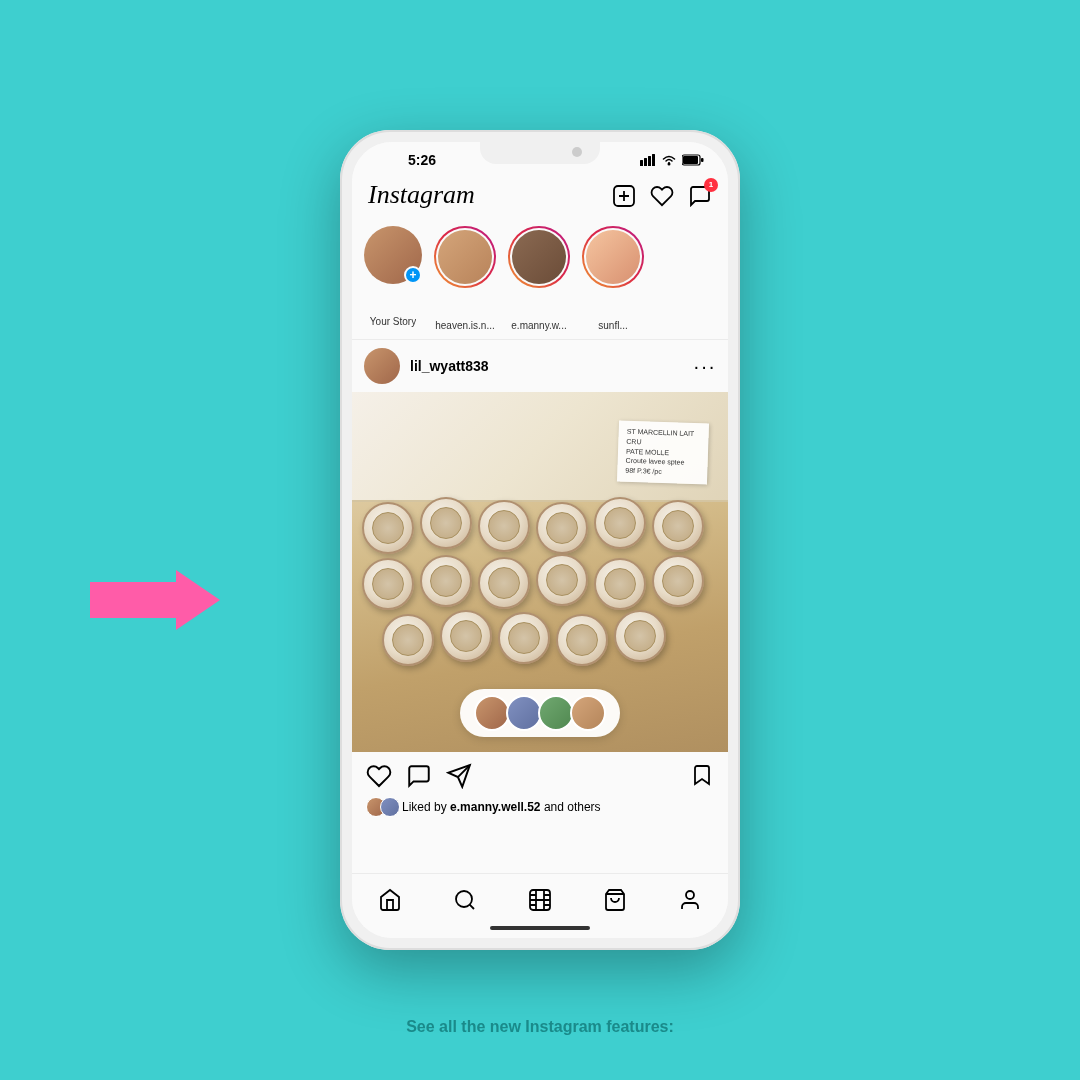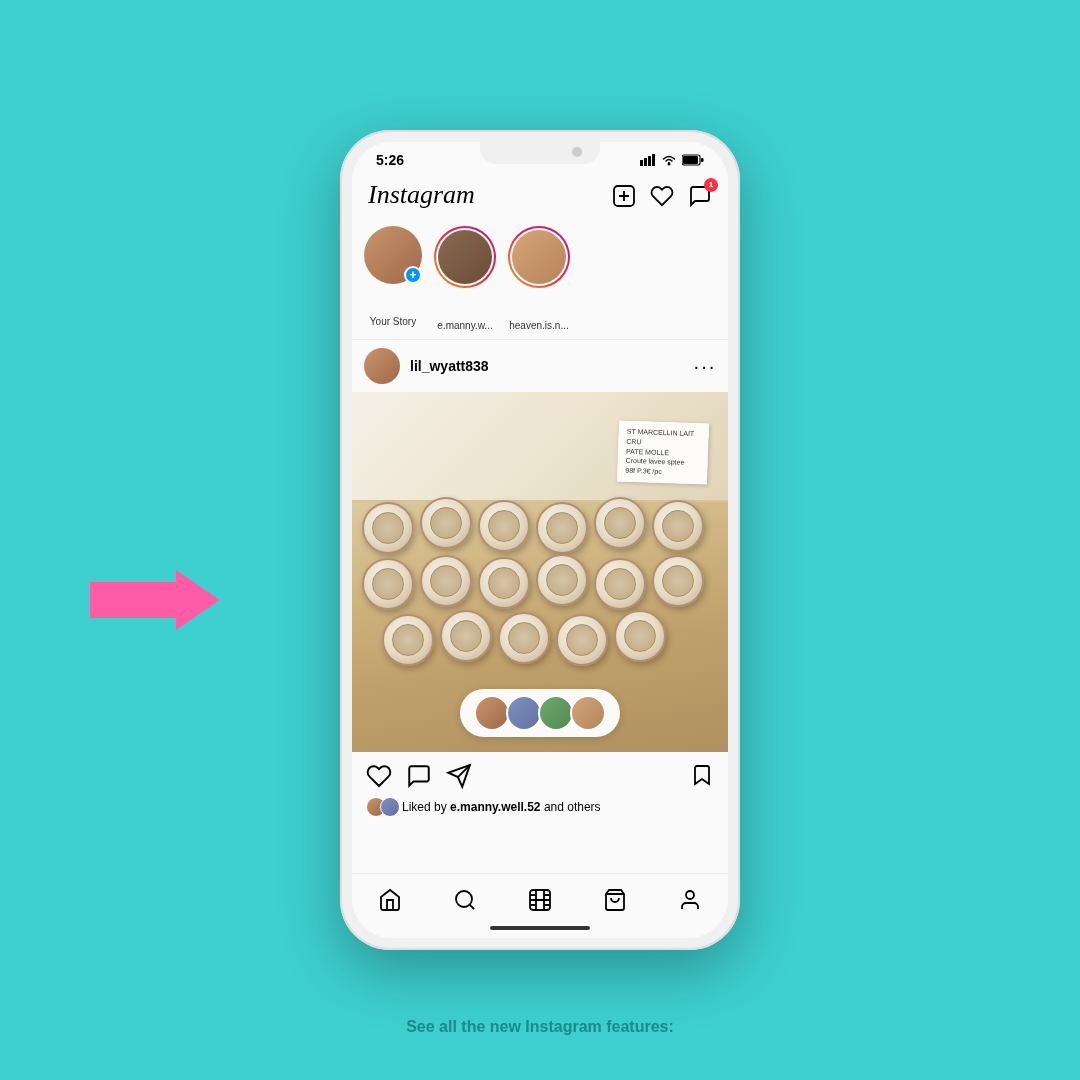--- a/index.html
+++ b/index.html
@@ -83,20 +83,21 @@
       justify-content: space-between;
       align-items: center;
       padding: 10px 24px 4px;
       flex-shrink: 0;
     }
 
     .status-time {
       font-size: 14px;
       font-weight: 600;
       color: #000;
+      margin-left: 32px;
     }
 
     .status-icons {
       display: flex;
       align-items: center;
       gap: 5px;
       font-size: 12px;
     }
 
     
@@ -550,39 +551,49 @@
           <div class="story-avatar face-1" style="width:58px;height:58px;"></div>
           <div class="your-story-plus">+</div>
         </div>
         <span class="story-label">Your Story</span>
       </div>
 
       <div class="story-item">
         <div class="story-avatar-wrap" style="position:relative;width:62px;height:62px;">
           <div style="position:absolute;inset:0;border-radius:50%;padding:2px;background:linear-gradient(45deg,#f09433,#e6683c,#dc2743,#cc2366,#bc1888);">
             <div style="background:#fafafa;border-radius:50%;padding:2px;width:100%;height:100%;">
-              <div class="story-avatar face-3" style="width:100%;height:100%;border-radius:50%;"></div>
+              <div class="story-avatar face-2" style="width:100%;height:100%;border-radius:50%;"></div>
             </div>
           </div>
         </div>
-        <span class="story-label">e.manny.w...</span>
+        <span class="story-label">heaven.is.n...</span>
       </div>
 
       <div class="story-item">
         <div class="story-avatar-wrap" style="position:relative;width:62px;height:62px;">
           <div style="position:absolute;inset:0;border-radius:50%;padding:2px;background:linear-gradient(45deg,#f09433,#e6683c,#dc2743,#cc2366,#bc1888);">
             <div style="background:#fafafa;border-radius:50%;padding:2px;width:100%;height:100%;">
-              <div class="story-avatar face-2" style="width:100%;height:100%;border-radius:50%;"></div>
+              <div class="story-avatar face-3" style="width:100%;height:100%;border-radius:50%;"></div>
             </div>
           </div>
         </div>
-        <span class="story-label">heaven.is.n...</span>
-      </div>
-
-
+        <span class="story-label">e.manny.w...</span>
+      </div>
+
+
+      <div class="story-item">
+        <div class="story-avatar-wrap" style="position:relative;width:62px;height:62px;">
+          <div style="position:absolute;inset:0;border-radius:50%;padding:2px;background:linear-gradient(45deg,#f09433,#e6683c,#dc2743,#cc2366,#bc1888);">
+            <div style="background:#fafafa;border-radius:50%;padding:2px;width:100%;height:100%;">
+              <div class="story-avatar face-5" style="width:100%;height:100%;border-radius:50%;"></div>
+            </div>
+          </div>
+        </div>
+        <span class="story-label">sunfl...</span>
+      </div>
     </div>
 
     <div class="divider-line"></div>
 
     <div class="post-container">
 
       <div class="post-header">
         <div class="post-user">
           <div class="post-avatar"></div>
           <span class="post-username">lil_wyatt838</span>

